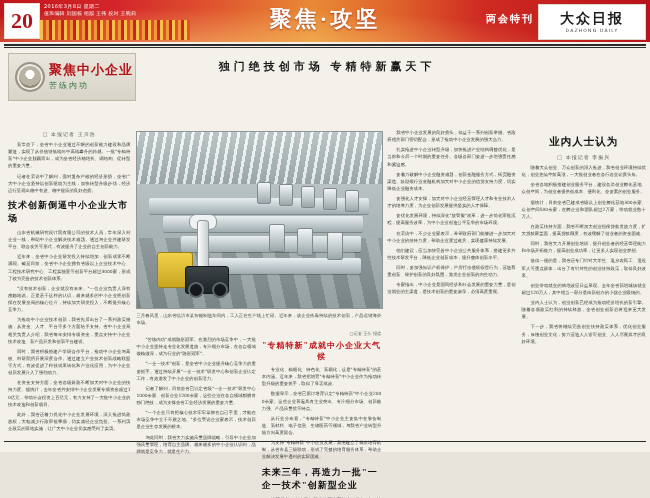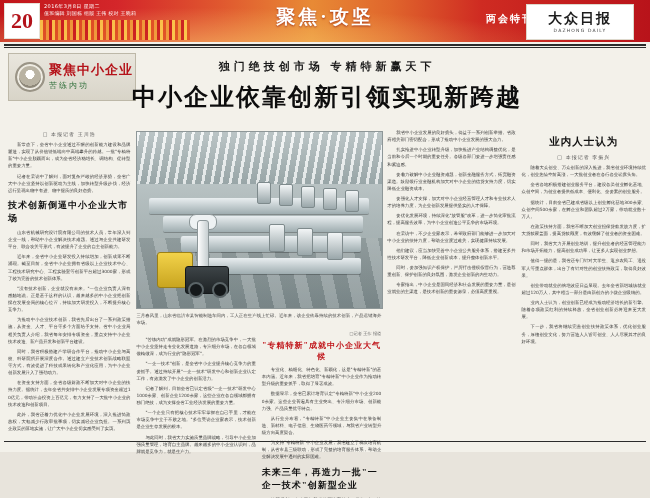--- a/index.html
+++ b/index.html
@@ -42,32 +42,32 @@
   }
   .masthead-meta .row1{letter-spacing:.4px;}
   .masthead-meta .row2{letter-spacing:.2px;opacity:.95;}
   .masthead-stripes{
     position:absolute;left:40px;top:20px;width:150px;height:20px;
     background:repeating-linear-gradient(90deg,#ffd34d 0 3px,#e04f22 3px 6px,#f2a33a 6px 9px,#c8181c 9px 12px);
     opacity:.85;z-index:2;
   }
   .masthead-title{
     position:absolute;left:0;right:0;top:4px;text-align:center;z-index:3;
-    color:#fff;font-size:19px;font-weight:bold;
+    color:#fff;font-size:22px;font-weight:bold;
     font-family:"Liberation Serif",serif;
     text-shadow:0 1px 2px rgba(120,0,0,.6);
     letter-spacing:3px;
   }
   .masthead-sub{
     position:absolute;right:116px;top:12px;z-index:3;
     color:#fff;font-size:10px;font-weight:bold;letter-spacing:2px;
     font-family:"Liberation Serif",serif;
   }
   .masthead-logo{
-    position:absolute;right:16px;top:4px;width:106px;height:34px;z-index:3;
+    position:absolute;right:4px;top:4px;width:106px;height:34px;z-index:3;
     background:#ffffff;border:1px solid #ddd8cc;
     display:flex;flex-direction:column;align-items:center;justify-content:center;
   }
   .masthead-logo .cn{
     color:#1d1d1d;font-size:14px;font-weight:bold;letter-spacing:2px;
     font-family:"Liberation Serif",serif;line-height:1;
   }
   .masthead-logo .en{
     color:#444;font-size:4.5px;letter-spacing:1.2px;margin-top:2px;
   }
@@ -256,21 +256,20 @@
 
     <div class="topband">
       <div class="badge">
         <div class="gear"></div>
         <div class="btxt">
           <div class="b1">聚焦中小企业</div>
           <div class="b2">苦练内功</div>
         </div>
       </div>
       <div class="kicker">独门绝技创市场   专精特新赢天下</div>
-      <div class="headline">中小企业依靠创新引领实现新跨越</div>
     </div>
 
     <div class="cols">
 
       <div class="col c1">
         <div class="byline">□ 本报记者  王川浩</div>
         <div class="para indent">新常态下，全省中小企业通过不懈的创新能力建设和品牌塑造，实现了从价值链低端向中高端攀升的跨越。一批"专精特新"中小企业脱颖而出，成为全省经济稳增长、调结构、促转型的重要力量。</div>
         <div class="para indent">记者在采访中了解到，面对复杂严峻的经济形势，全省广大中小企业坚持以创新驱动为主线，加快转型升级步伐，经济运行呈现出稳中有进、稳中提质的良好态势。</div>
         <div class="subhead-sm">技术创新倒逼中小企业大市场</div>
         <div class="para indent">山东省机械研究设计院有限公司的技术人员，常年深入到企业一线，帮助中小企业解决技术难题。通过与企业共建研发平台、联合攻关等形式，有效提升了企业的自主创新能力。</div>

